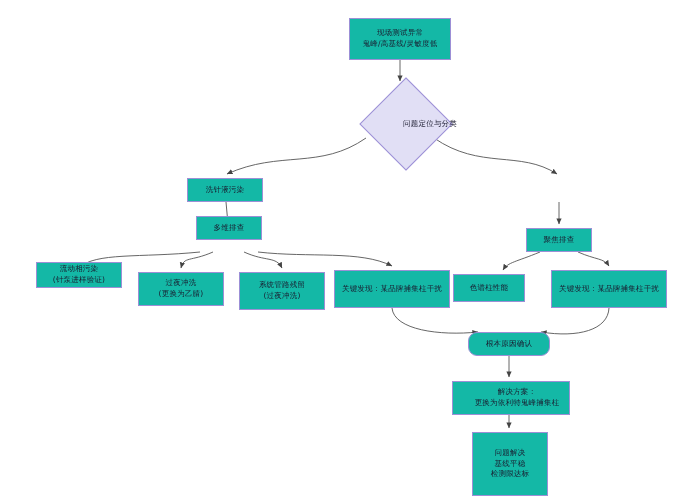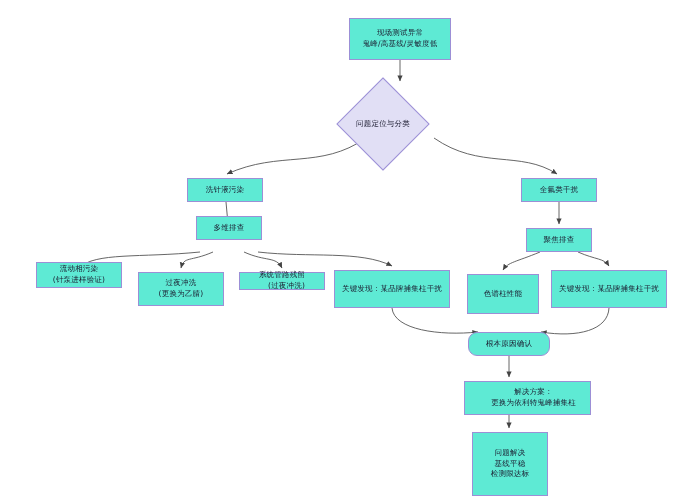--- a/index.html
+++ b/index.html
@@ -28,21 +28,21 @@
     left: 0;
     top: 0;
     width: 700px;
     height: 497px;
     pointer-events: none;
   }
 
   .node {
     position: absolute;
     box-sizing: border-box;
-    background: #5eead4;
+    background: #14b8a6;
     border: 1px solid #9c8fd6;
     display: flex;
     align-items: center;
     justify-content: center;
     text-align: center;
     color: #1a1a2e;
     font-size: 7.5px;
     line-height: 1.45;
     letter-spacing: 0.2px;
     padding: 2px 4px;
@@ -103,50 +103,49 @@
       <path d="M392,308 C394,330 440,336 478,332"></path>
       <path d="M609,308 C608,330 578,338 541,332"></path>
       <path d="M509,356 L509,377"></path>
       <path d="M509,415 L509,428"></path>
     </g>
   </svg>
 
   <div class="node" style="left:349px; top:18px; width:102px; height:42px;">现场测试异常
 鬼峰/高基线/灵敏度低</div>
 
-  <div class="node diamond-wrap" style="left:332px; top:85px; width:102px; height:78px;">
+  <div class="node diamond-wrap" style="left:355px; top:85px; width:102px; height:78px;justify-content:flex-end;">
     <div class="diamond-shape"></div>
     <div class="diamond-label">问题定位与分类</div>
   </div>
 
   <div class="node" style="left:187px; top:178px; width:76px; height:24px;">洗针液污染</div>
 
-  <div class="node" style="left:521px; top:178px; width:76px; height:24px;">全氟类干扰</div>
 
   <div class="node" style="left:196px; top:216px; width:66px; height:24px;">多维排查</div>
 
   <div class="node" style="left:526px; top:228px; width:66px; height:24px;">聚焦排查</div>
 
   <div class="node" style="left:36px; top:262px; width:86px; height:26px;">流动相污染
 (针泵进样验证)</div>
 
   <div class="node" style="left:138px; top:272px; width:86px; height:34px;">过夜冲洗
 (更换为乙腈)</div>
 
-  <div class="node" style="left:239px; top:272px; width:86px; height:18px;text-align:right;">系统管路残留
+  <div class="node" style="left:239px; top:272px; width:86px; height:38px;">系统管路残留
 (过夜冲洗)</div>
 
   <div class="node" style="left:334px; top:270px; width:116px; height:38px;">关键发现：某品牌捕集柱干扰</div>
 
-  <div class="node" style="left:467px; top:274px; width:72px; height:40px;">色谱柱性能</div>
+  <div class="node" style="left:453px; top:274px; width:72px; height:28px;">色谱柱性能</div>
 
   <div class="node" style="left:551px; top:270px; width:116px; height:38px;">关键发现：某品牌捕集柱干扰</div>
 
   <div class="node" style="left:468px; top:332px; width:82px; height:24px;border-radius:9px;">根本原因确认</div>
 
-  <div class="node" style="left:464px; top:381px; width:127px; height:34px;padding-left:16px;">解决方案：
+  <div class="node" style="left:452px; top:381px; width:118px; height:34px;padding-left:16px;">解决方案：
 更换为依利特鬼峰捕集柱</div>
 
   <div class="node" style="left:472px; top:432px; width:76px; height:64px;">问题解决
 基线平稳
 检测限达标</div>
 
 </div>
 
 </body></html>

